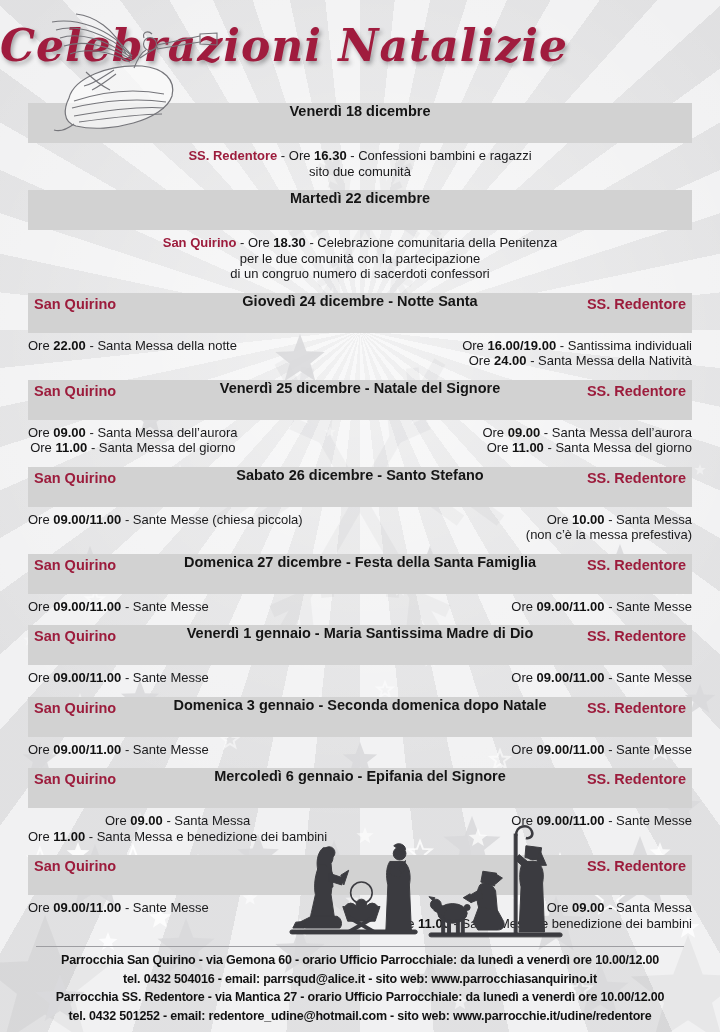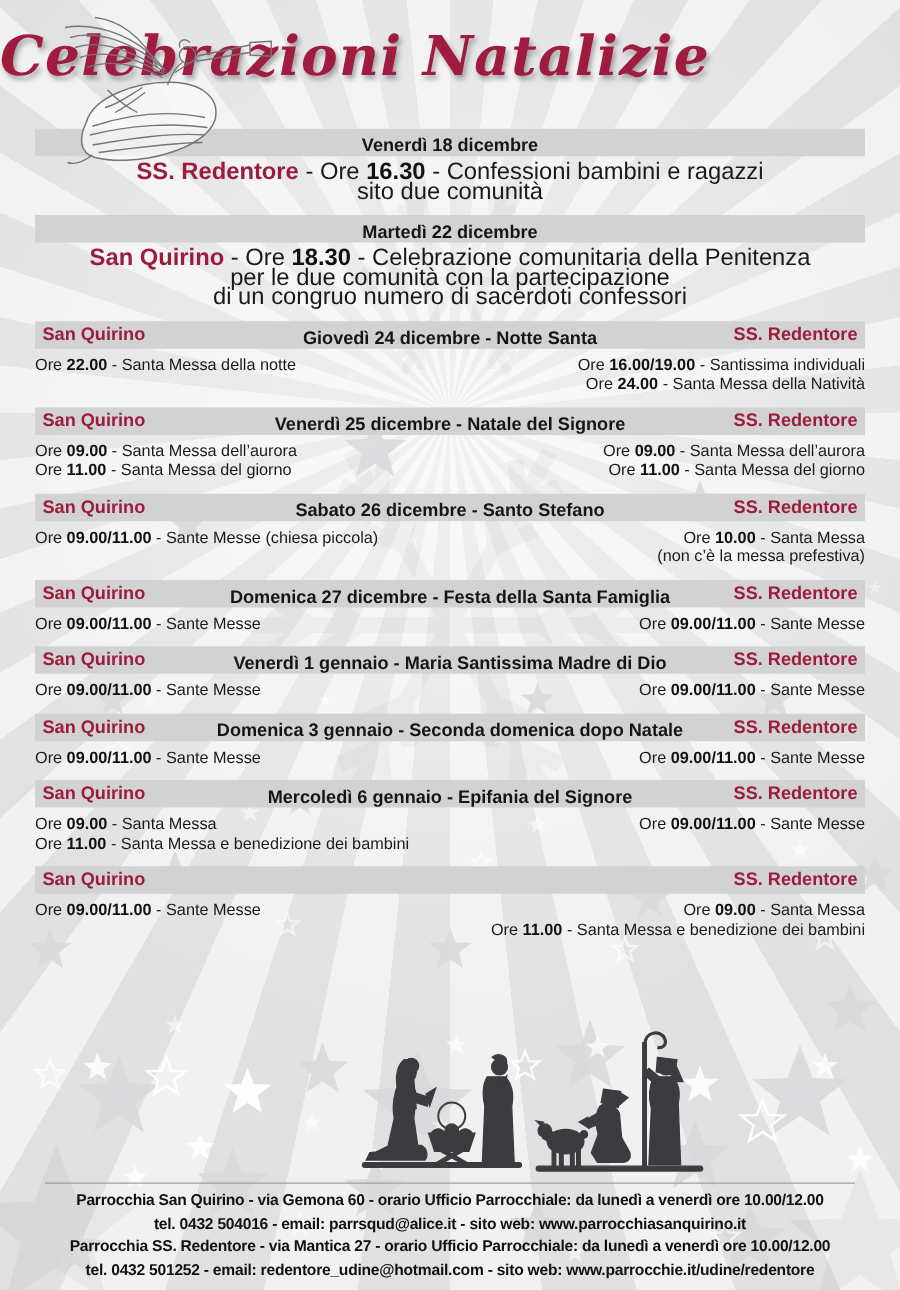--- a/index.html
+++ b/index.html
@@ -16,34 +16,34 @@
     position:absolute;top:20px;left:0;width:720px;
     font-family:"DejaVu Serif",serif;font-style:italic;font-weight:bold;
     font-size:44px;letter-spacing:1px;color:#a01c3e;
     text-shadow:2px 3px 4px rgba(70,70,75,.45);
     z-index:4;
   }
   .angel{position:absolute;left:14px;top:6px;z-index:5;}
   .sections{position:absolute;top:103px;left:28px;width:664px;z-index:3;}
   .section{margin-bottom:11px;}
   .bar{
-    position:relative;height:22px;background:#d2d2d2;margin-bottom:5px;
-    display:flex;align-items:flex-end;justify-content:center;
+    position:relative;height:40px;background:#d2d2d2;margin-bottom:5px;
+    display:flex;align-items:flex-start;justify-content:center;
   }
   .bar-center{font-weight:bold;font-size:14.5px;color:#151515;white-space:nowrap;}
   .bar-label{
     position:absolute;top:0;height:22px;display:flex;align-items:center;
     font-weight:bold;font-size:14.5px;color:#9c1c3c;white-space:nowrap;
   }
   .bar-label.left{left:6px;}
   .bar-label.right{right:6px;}
   .cols{display:flex;justify-content:space-between;font-size:13px;line-height:15.5px;}
-  .col-left{text-align:left;}
+  .col-left{text-align:center;}
   .col-right{text-align:right;}
-  .center-lines{text-align:center;font-size:19px;line-height:15.5px;}
+  .center-lines{text-align:center;font-size:13px;line-height:15.5px;}
   .line{white-space:nowrap;}
   .line b{font-weight:bold;color:#111;}
   .church{color:#9c1c3c;font-weight:bold;}
   .nativity{position:absolute;left:286px;top:820px;z-index:3;}
   .rule{position:absolute;top:946px;left:36px;width:648px;height:1px;background:#9e9ea2;z-index:3;}
   .footer{
     position:absolute;top:951px;left:10px;width:700px;text-align:center;z-index:3;
     font-weight:bold;font-size:12.5px;line-height:18.5px;color:#111;letter-spacing:-0.2px;
   }
   .footer div{white-space:nowrap;}

